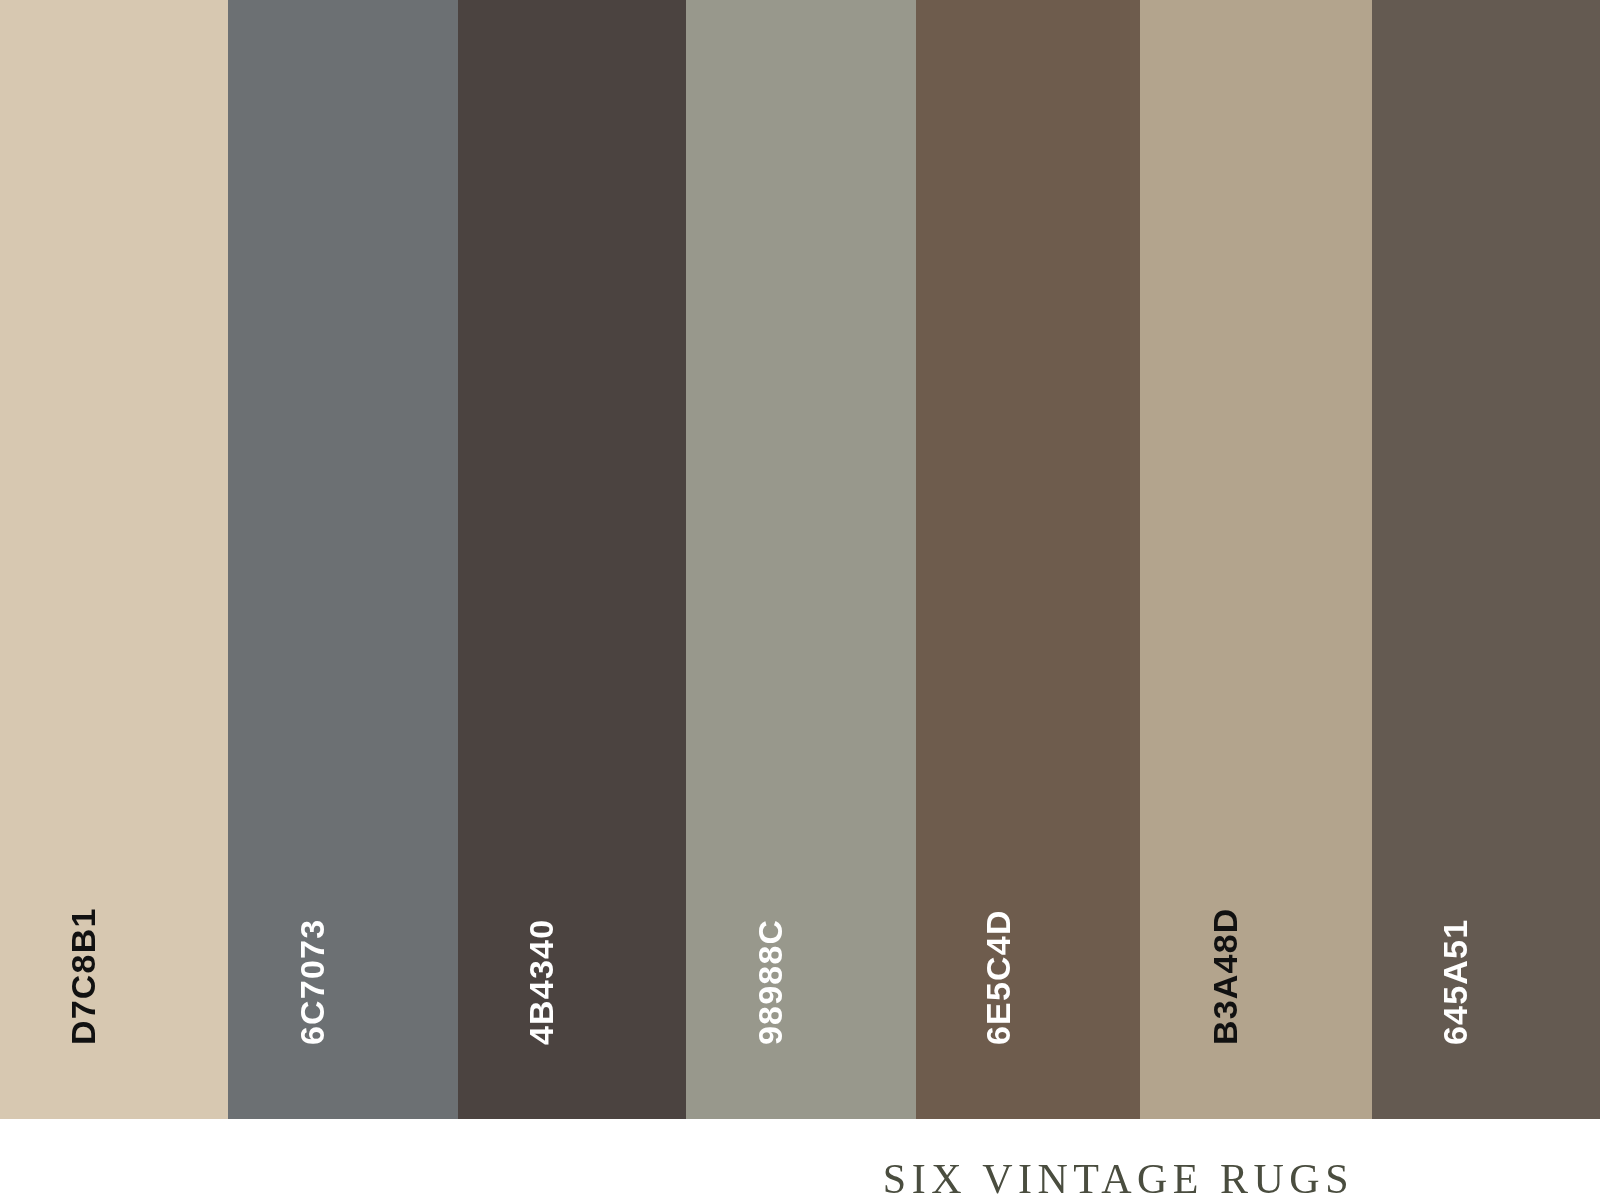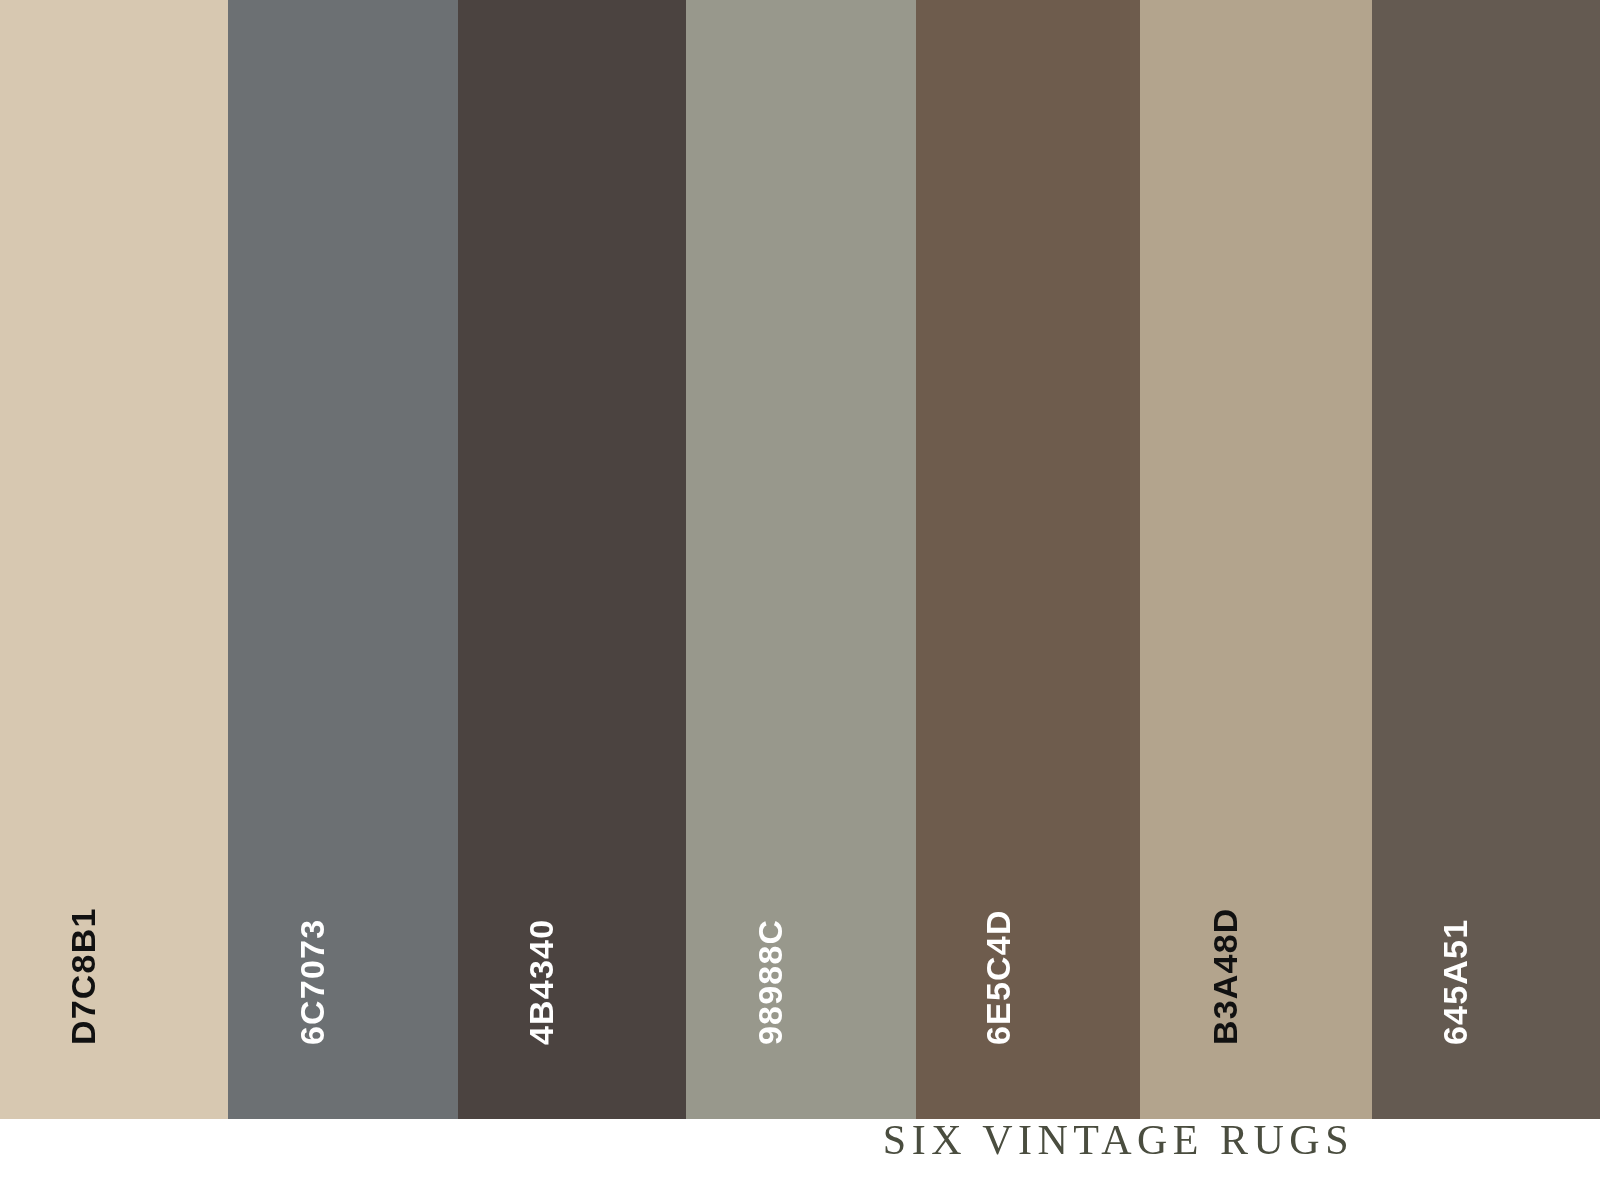--- a/index.html
+++ b/index.html
@@ -54,21 +54,21 @@
 
   
   #footer-band {
     position: absolute;
     left: 0;
     top: 1119px;
     width: 1398px;
     height: 81px;
     background: #ffffff;
     display: flex;
-    align-items: flex-start;
+    align-items: flex-end;
     justify-content: flex-end;
   }
 
   #brand-wordmark {
     font-family: "Liberation Serif", "DejaVu Serif", serif;
     font-size: 42px;
     font-weight: 400;
     letter-spacing: 5.5px;
     color: #4a4d3f;
     margin-right: 44px;

